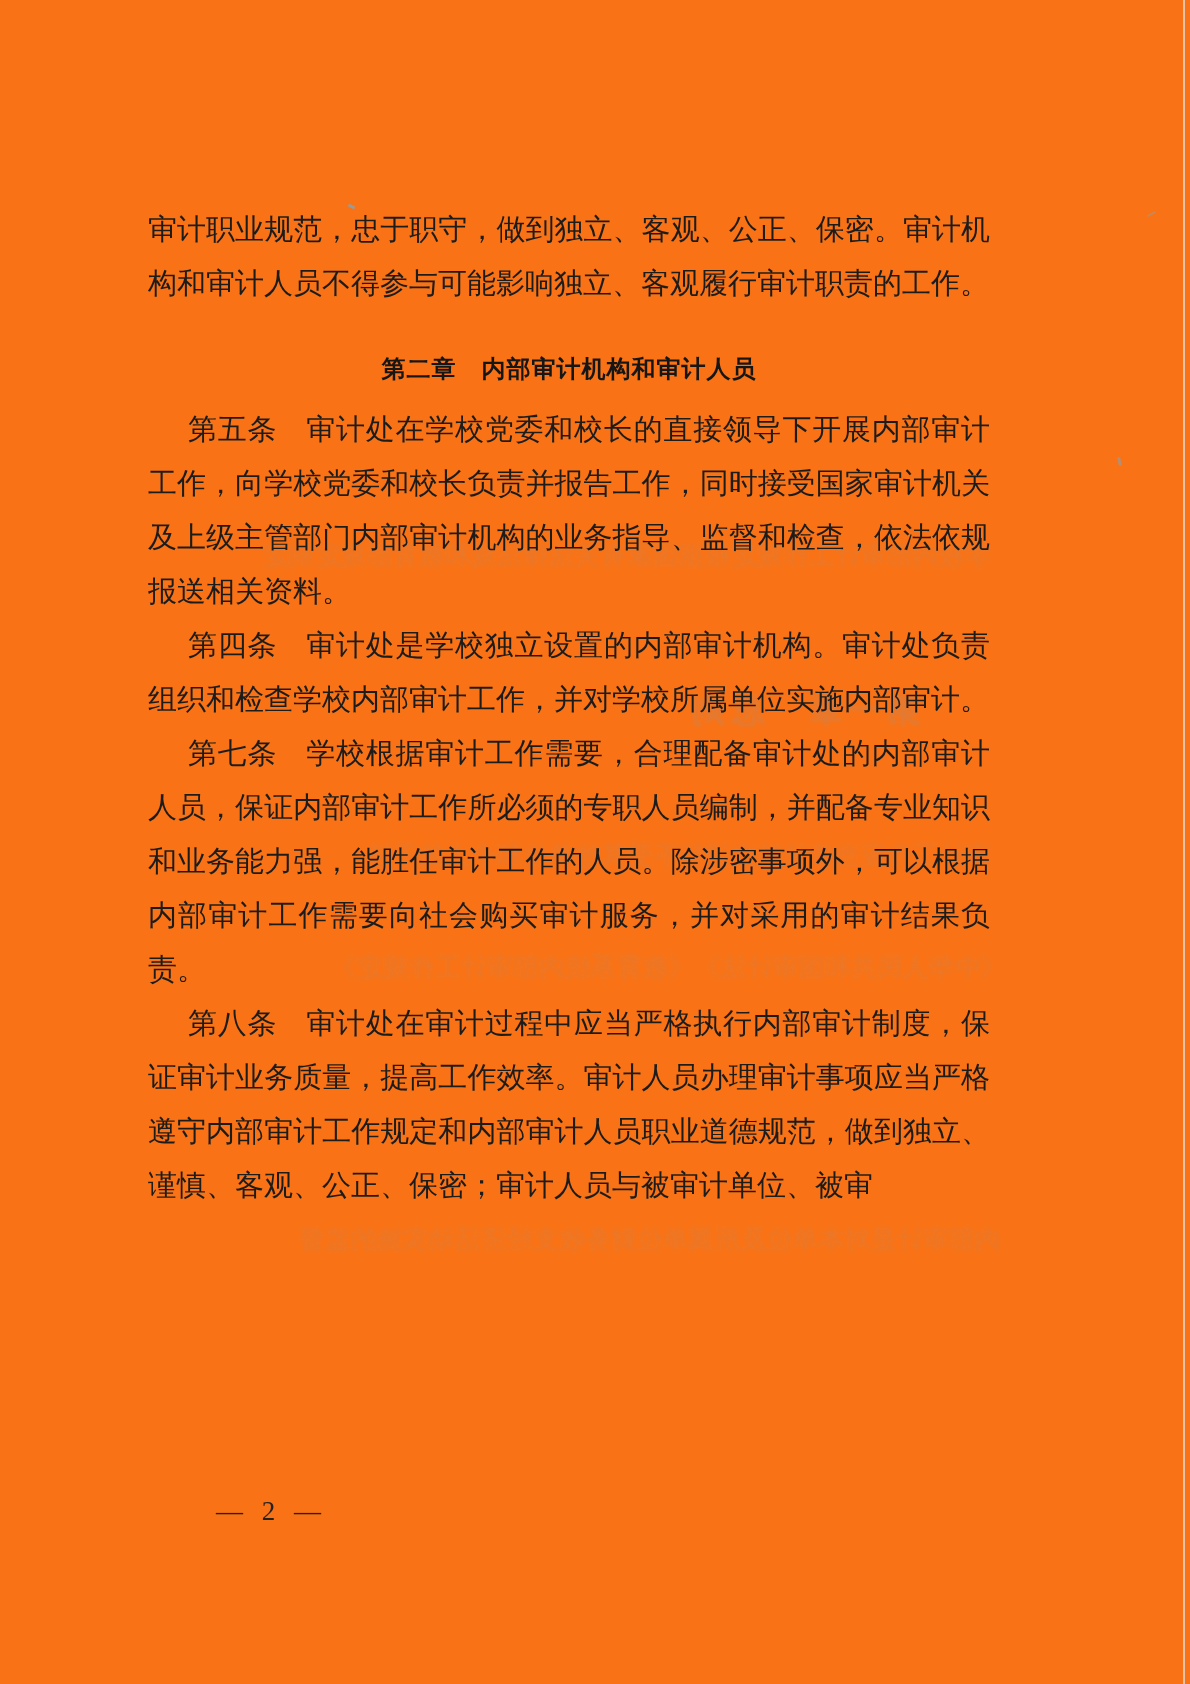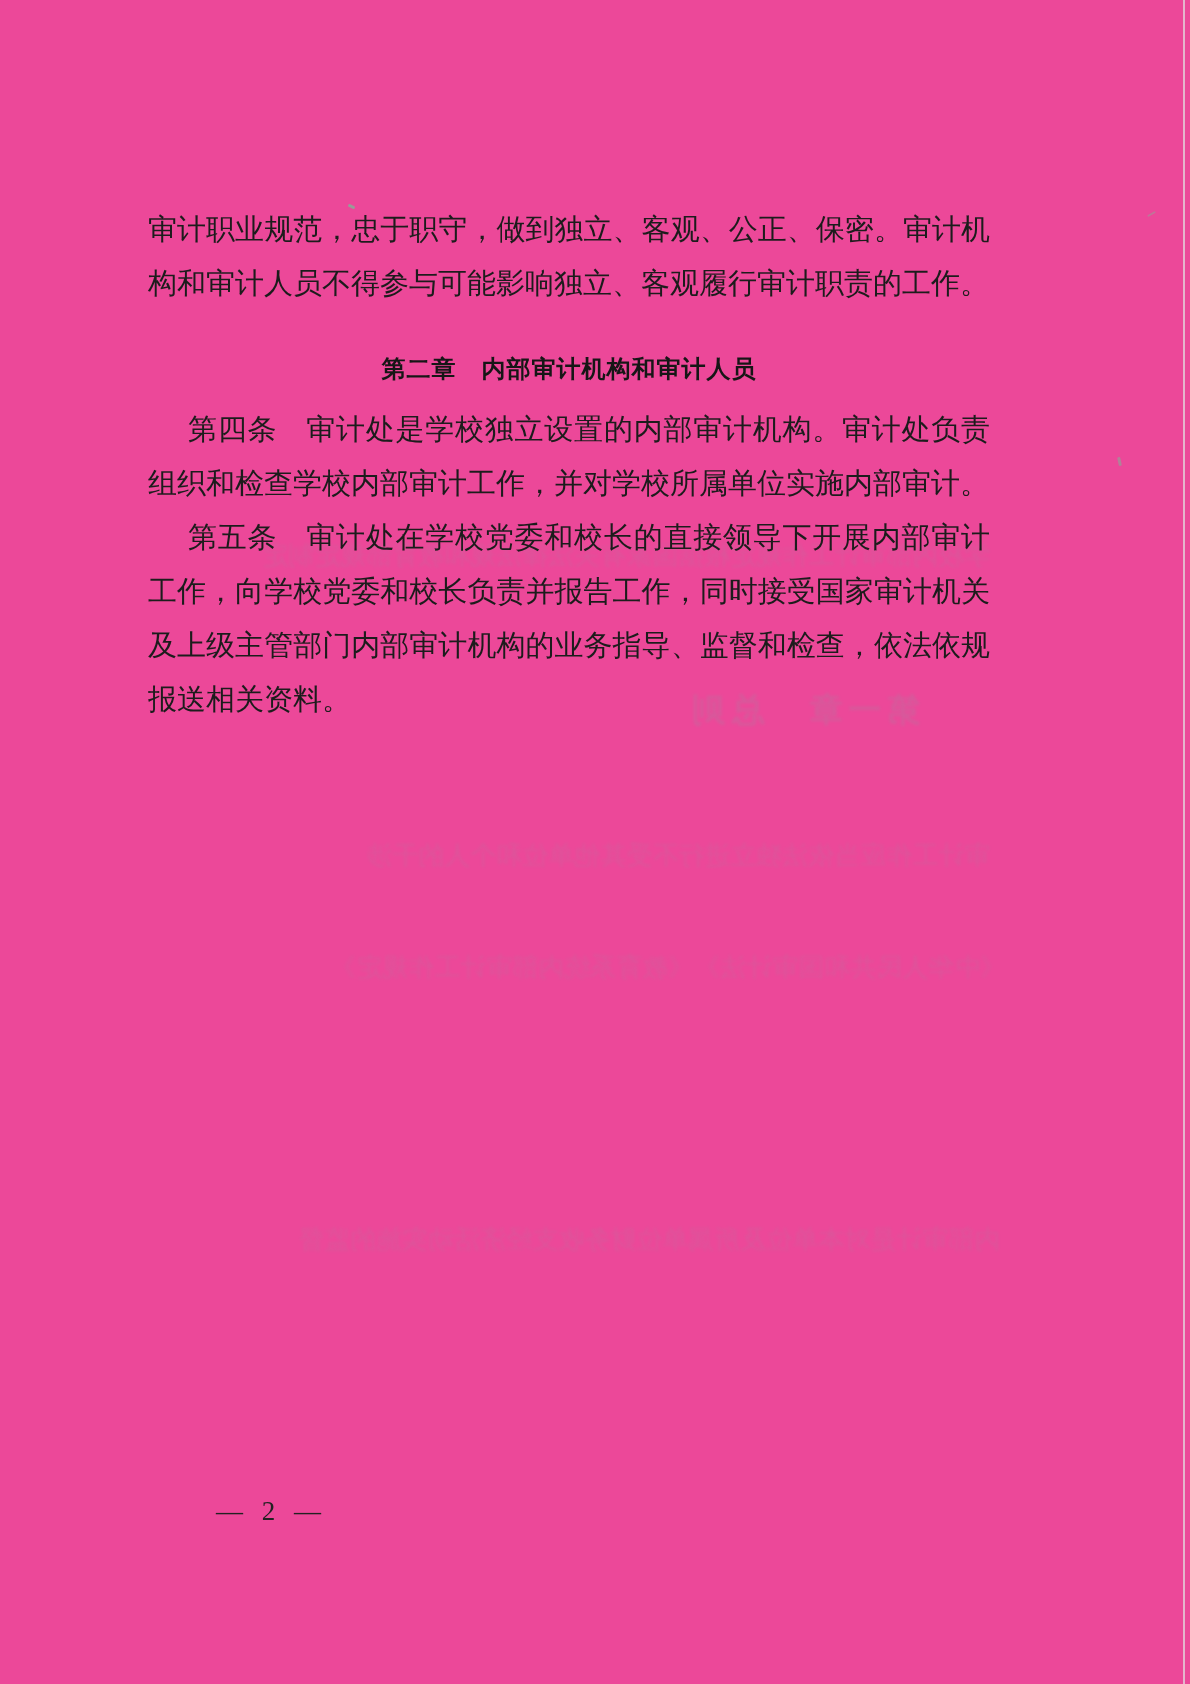--- a/index.html
+++ b/index.html
@@ -4,21 +4,21 @@
 <style>
   html,body{margin:0;padding:0;}
   body{
     width:1190px;height:1684px;
     background:#fdfdfc;
     font-family:"Liberation Serif","DejaVu Serif",serif;
     color:#1c1c1c;
     position:relative;
     overflow:hidden;
   }
-  .page{position:relative;width:1190px;height:1684px;background:#ec4899;}
+  .page{position:relative;width:1190px;height:1684px;background:#f97316;}
   .content{
     position:absolute;left:148px;top:202px;width:842px;
   }
   .para{
     margin:0;
     font-size:29px;
     line-height:54px;
     text-align:justify;
     text-justify:inter-character;
     line-break:strict;
@@ -84,29 +84,35 @@
   <div class="ghost body-line g4">《中华人民共和国审计法》《教育系统内部审计工作规定》</div>
   <div class="ghost body-line g5">内部审计是对本单位及所属单位财务收支经济活动实施的监督</div>
 
   <div class="content">
 
     <p class="para continued">审计职业规范，忠于职守，做到独立、客观、公正、保密。审计机构和审计人员不得参与可能影响独立、客观履行审计职责的工作。</p>
 
     <h2 class="chapter">第二章　内部审计机构和审计人员</h2>
 
     <p class="para article">
+      <span class="article-label">第五条</span><span>审计处在学校党委和校长的直接领导下开展内部审计工作，向学校党委和校长负责并报告工作，同时接受国家审计机关及上级主管部门内部审计机构的业务指导、监督和检查，依法依规报送相关资料。</span>
+    </p>
+
+    <p class="para article">
       <span class="article-label">第四条</span><span>审计处是学校独立设置的内部审计机构。审计处负责组织和检查学校内部审计工作，并对学校所属单位实施内部审计。</span>
     </p>
 
+
     <p class="para article">
-      <span class="article-label">第五条</span><span>审计处在学校党委和校长的直接领导下开展内部审计工作，向学校党委和校长负责并报告工作，同时接受国家审计机关及上级主管部门内部审计机构的业务指导、监督和检查，依法依规报送相关资料。</span>
+      <span class="article-label">第七条</span><span>学校根据审计工作需要，合理配备审计处的内部审计人员，保证内部审计工作所必须的专职人员编制，并配备专业知识和业务能力强，能胜任审计工作的人员。除涉密事项外，可以根据内部审计工作需要向社会购买审计服务，并对采用的审计结果负责。</span>
     </p>
 
-
-
+    <p class="para article">
+      <span class="article-label">第八条</span><span>审计处在审计过程中应当严格执行内部审计制度，保证审计业务质量，提高工作效率。审计人员办理审计事项应当严格遵守内部审计工作规定和内部审计人员职业道德规范，做到独立、谨慎、客观、公正、保密；审计人员与被审计单位、被审</span>
+    </p>
 
   </div>
 
   <div class="page-number">— 2 —</div>
 
   <div class="scan-edge"></div>
   <div class="speck s1"></div>
   <div class="speck s2"></div>
   <div class="speck s3"></div>
 

